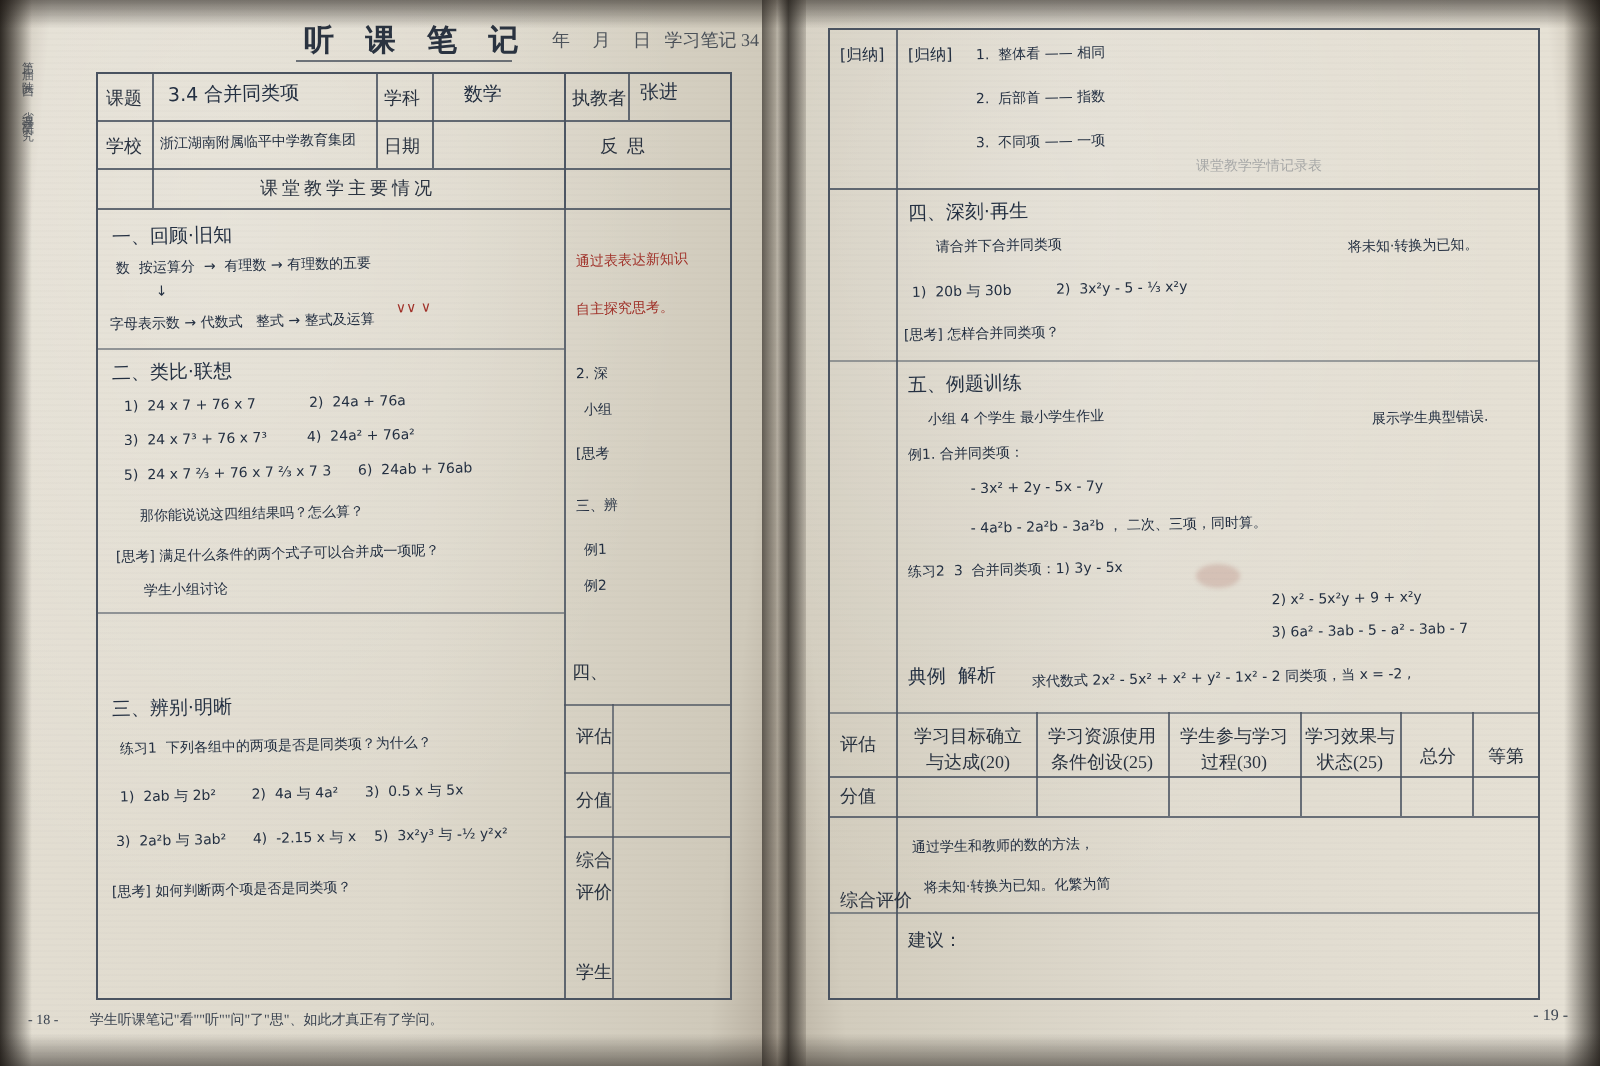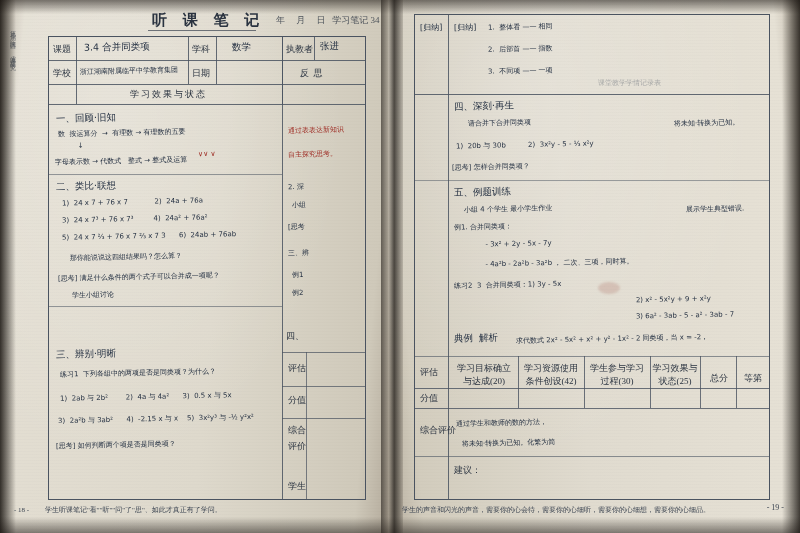--- a/index.html
+++ b/index.html
@@ -172,21 +172,21 @@
     <div class="lbl" style="left:192px;top:43px;text-align:center;">学科</div>
     <div class="hw md" style="left:232px;top:41px;">数学</div>
     <div class="lbl" style="left:286px;top:43px;">执教者</div>
     <div class="hw md" style="left:320px;top:40px;">张进</div>
 
     <div class="lbl" style="left:53px;top:67px;">学校</div>
     <div class="hw xs" style="left:80px;top:66px;">浙江湖南附属临平中学教育集团</div>
     <div class="lbl" style="left:192px;top:67px;">日期</div>
     <div class="lbl" style="left:300px;top:67px;">反  思</div>
 
-    <div class="lbl" style="left:130px;top:88px;letter-spacing:2px;">学习效果与状态</div>
+    <div class="lbl" style="left:130px;top:88px;letter-spacing:2px;">课堂教学主要情况</div>
 
     <div class="hw md" style="left:56px;top:112px;">一、回顾·旧知</div>
     <div class="hw xs" style="left:58px;top:128px;">数  按运算分  →  有理数 → 有理数的五要</div>
     <div class="hw xs" style="left:60px;top:142px;">        ↓</div>
     <div class="hw xs" style="left:55px;top:156px;">字母表示数 → 代数式   整式 → 整式及运算</div>
     <div class="hwr xs" style="left:198px;top:150px;">∨∨ ∨</div>
     <div class="hline" style="left:48px;top:174px;width:234px;opacity:.55;"></div>
 
     <div class="hwr xs" style="left:288px;top:126px;width:72px;white-space:normal;line-height:1.35;">通过表表达新知识</div>
     <div class="hwr xs" style="left:288px;top:150px;width:72px;white-space:normal;line-height:1.35;">自主探究思考。</div>
@@ -274,33 +274,32 @@
     <div class="vline" style="left:130px;top:356px;height:52px;opacity:.8;"></div>
     <div class="vline" style="left:196px;top:356px;height:52px;opacity:.8;"></div>
     <div class="vline" style="left:262px;top:356px;height:52px;opacity:.8;"></div>
     <div class="vline" style="left:312px;top:356px;height:52px;opacity:.8;"></div>
     <div class="vline" style="left:348px;top:356px;height:52px;opacity:.8;"></div>
 
     <div class="lbl xs" style="left:32px;top:366px;">评估</div>
     <div class="lbl xs" style="left:32px;top:392px;">分值</div>
 
     <div class="lbl tiny" style="left:66px;top:362px;width:60px;white-space:normal;line-height:1.4;text-align:center;">学习目标确立与达成(20)</div>
-    <div class="lbl tiny" style="left:133px;top:362px;width:60px;white-space:normal;line-height:1.4;text-align:center;">学习资源使用条件创设(42)</div>
+    <div class="lbl tiny" style="left:133px;top:362px;width:60px;white-space:normal;line-height:1.4;text-align:center;">学习资源使用条件创设(25)</div>
     <div class="lbl tiny" style="left:199px;top:362px;width:60px;white-space:normal;line-height:1.4;text-align:center;">学生参与学习过程(30)</div>
     <div class="lbl tiny" style="left:264px;top:362px;width:46px;white-space:normal;line-height:1.4;text-align:center;">学习效果与状态(25)</div>
     <div class="lbl tiny" style="left:314px;top:372px;width:34px;text-align:center;">总分</div>
     <div class="lbl tiny" style="left:350px;top:372px;width:30px;text-align:center;">等第</div>
 
-    <div class="lbl xs" style="left:32px;top:424px;line-height:1.5;">综合评价</div>
+    <div class="lbl xs" style="left:32px;top:444px;line-height:1.5;">综合评价</div>
     <div class="hw xs" style="left:68px;top:418px;">通过学生和教师的数的方法，</div>
     <div class="hw xs" style="left:74px;top:438px;">将未知·转换为已知。化繁为简</div>
     <div class="hline" style="left:26px;top:456px;width:356px;opacity:.6;"></div>
     <div class="lbl xs" style="left:66px;top:464px;">建议：</div>
 
-    <div class="footer" style="left:14px;top:505px;">学生的声音和闪光的声音，需要你的心会待，需要你的心细听，需要你的心细想，需要你的心细品。</div>
     <div class="pageno" style="right:16px;top:503px;">- 19 -</div>
 
     <div class="edge-dark-r"></div>
     <div class="edge-top"></div>
     <div class="edge-bottom"></div>
   </div>
 
   <div class="binding"></div>
 </div>
 

